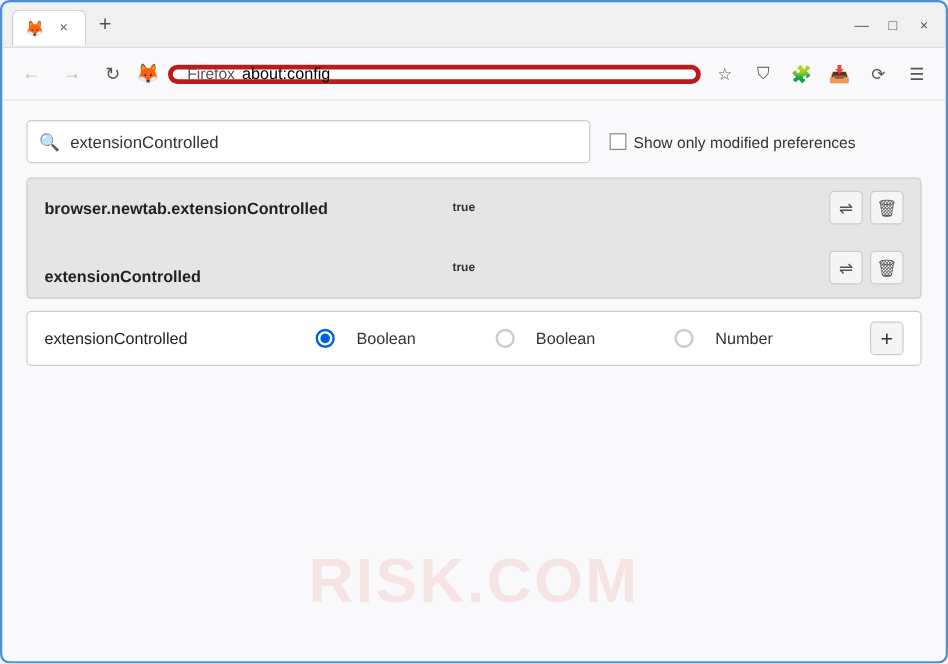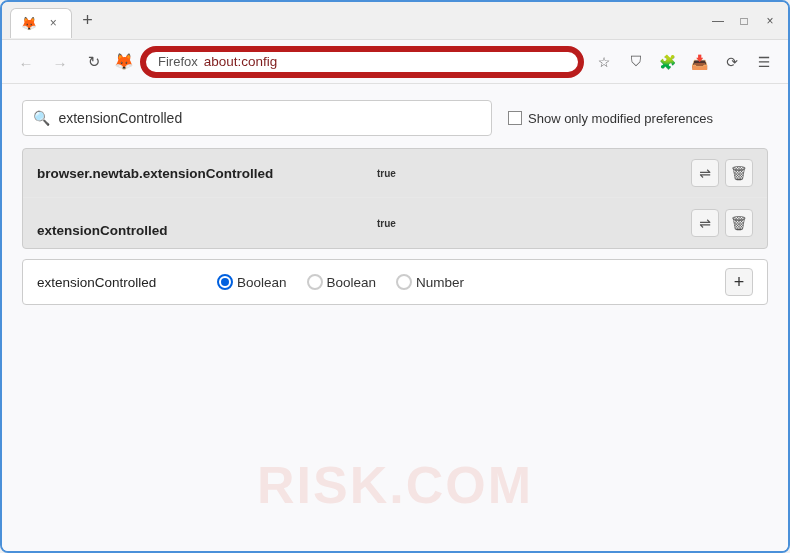--- a/index.html
+++ b/index.html
@@ -126,23 +126,23 @@
       width: 20px;
       height: 20px;
       display: flex;
       align-items: center;
       justify-content: center;
       font-size: 16px;
     }
 
     .address-bar {
       flex: 1;
-      height: 32px;
-      background: #fff;
-      border: 6px solid #b91c1c;
+      height: 16px;
+      background: #fff;
+      border: 4px solid #b91c1c;
       border-radius: 20px;
       display: flex;
       align-items: center;
       padding: 0 12px;
       gap: 6px;
       font-size: 13.5px;
       color: #333;
     }
 
     .nav-icons-right {
@@ -314,24 +314,25 @@
 
     .radio-group {
       display: flex;
       gap: 20px;
       align-items: center;
     }
 
     .radio-item {
       display: flex;
       align-items: center;
-      gap: 4px;
+      gap: 18px;
       font-size: 13.5px;
       color: #333;
       cursor: pointer;
+      margin-left: 46px;
     }
 
     .radio-circle {
       width: 16px;
       height: 16px;
       border-radius: 50%;
       border: 2px solid #ccc;
       display: flex;
       align-items: center;
       justify-content: center;
@@ -384,21 +385,21 @@
     </div>
   </div>
 
   <div class="nav-bar">
     <button class="nav-btn disabled">←</button>
     <button class="nav-btn disabled">→</button>
     <button class="nav-btn">↻</button>
     <span class="firefox-logo">🦊</span>
     <div class="address-bar">
       <span style="color:#555; font-size:13px;">Firefox</span>
-      <span style="color:#7f1d1d;">about:config</span>
+      <span style="color:#000000;">about:config</span>
     </div>
     <div class="nav-icons-right">
       <button class="nav-icon-btn">☆</button>
       <button class="nav-icon-btn">⛉</button>
       <button class="nav-icon-btn">🧩</button>
       <button class="nav-icon-btn">📥</button>
       <button class="nav-icon-btn">⟳</button>
       <button class="nav-icon-btn">☰</button>
     </div>
   </div>

